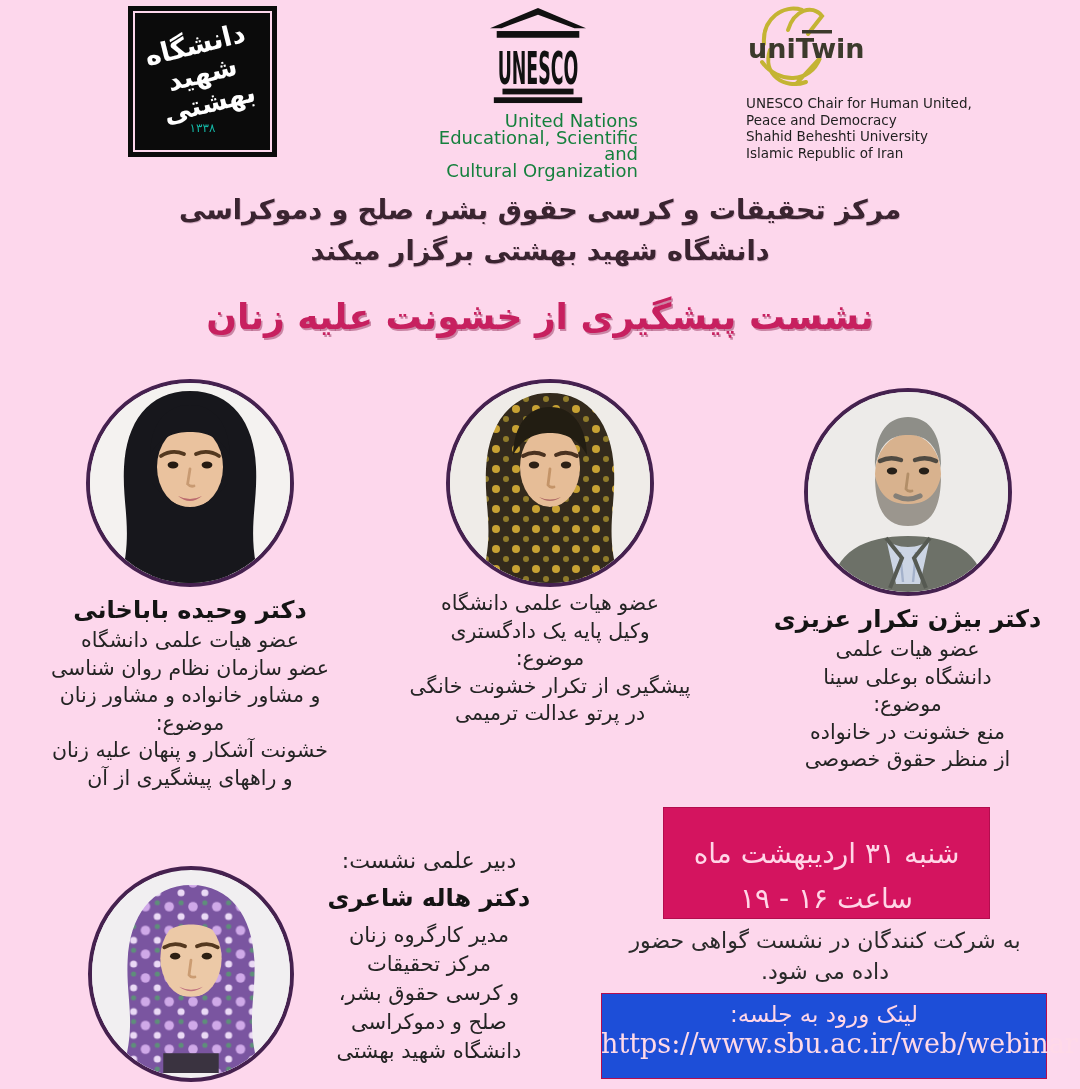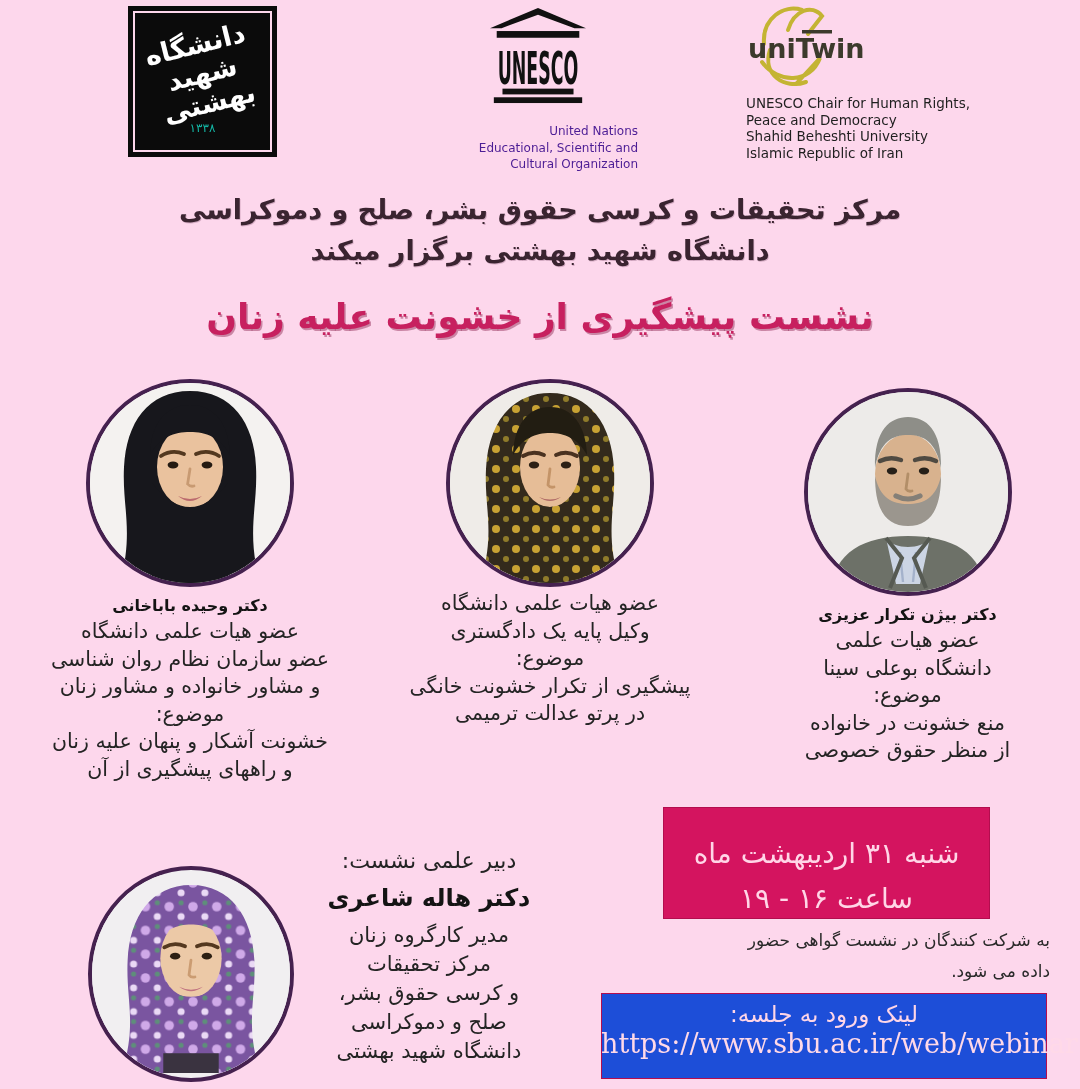--- a/index.html
+++ b/index.html
@@ -20,21 +20,21 @@
     overflow:hidden;
   }
   .sbu-callig {
     transform:rotate(-14deg); text-align:center; color:#ffffff;
     font-weight:bold; font-size:27px; line-height:30px; direction:rtl;
   }
   .sbu-year { color:#14b8a6; font-size:12px; margin-top:2px; letter-spacing:2px; }
 
   .unesco-block { position:absolute; left:438px; top:8px; width:200px; text-align:right; }
   .unesco-temple { width:108px; height:96px; display:block; margin:0 auto; }
-  .unesco-caption { margin-top:19px; font-size:12px; line-height:16.5px; color:#4c1d95; }
+  .unesco-caption { margin-top:9px; font-size:18px; line-height:16.5px; color:#15803d; }
 
   .unitwin-block { position:absolute; left:736px; top:0; width:250px; }
   .unitwin-logo { width:170px; height:92px; display:block; }
   .unitwin-caption { margin-left:10px; margin-top:3px; font-size:13.5px; line-height:16.5px; color:#1f1f1f; }
 
   
   .intro {
     position:absolute; left:0; top:189px; width:100%;
     text-align:center; direction:rtl;
     font-size:27px; font-weight:bold; line-height:41px; color:#3a2430;
@@ -51,21 +51,21 @@
   .speaker-col { position:absolute; text-align:center; direction:rtl; }
   .col-1 { left:10px;  top:379px; width:360px; }
   .col-2 { left:380px; top:379px; width:340px; }
   .col-3 { left:735px; top:388px; width:345px; }
   .photo-circle {
     width:208px; height:208px; border-radius:50%;
     border:4px solid #45214f; overflow:hidden; margin:0 auto;
     background:#f4f2f0;
   }
   .photo-circle svg { width:100%; height:100%; display:block; }
-  .speaker-name { margin-top:9px; font-size:16px; font-weight:bold; color:#141414; }
+  .speaker-name { margin-top:9px; font-size:24px; font-weight:bold; color:#141414; }
   .speaker-lines { margin-top:3px; font-size:20.5px; line-height:27.5px; color:#242424; }
 
   
   .mod-photo {
     position:absolute; left:88px; top:866px; width:206px; height:216px;
     border-radius:50%; border:4px solid #45214f; overflow:hidden; background:#f1eff1;
   }
   .mod-photo svg { width:100%; height:100%; display:block; }
   .moderator { position:absolute; left:279px; top:848px; width:300px; text-align:center; direction:rtl; }
   .mod-label { font-size:22px; color:#242424; }
@@ -74,21 +74,21 @@
 
   
   .schedule-box {
     position:absolute; left:663px; top:807px; width:327px; height:112px;
     background:#d4145f; color:#ffd6e7; direction:rtl; text-align:center;
     font-size:28px; line-height:45px; padding-top:24px;
     box-shadow:0 0 0 1px #b30d4e inset;
   }
   .certificate {
     position:absolute; left:600px; top:925px; width:450px;
-    direction:rtl; font-size:17px; line-height:31px; color:#2a2a2a;
+    text-align:center; direction:rtl; font-size:22px; line-height:31px; color:#2a2a2a;
   }
   .link-box {
     position:absolute; left:601px; top:993px; width:446px; height:86px;
     background:#1d4ed8; text-align:center;
     box-shadow:0 0 0 1px #b30d4e inset;
   }
   .link-label { margin-top:8px; font-size:23px; color:#ffd6e7; direction:rtl; }
   .link-url {
     margin-top:1px; font-size:27px; color:#ffd9e8;
     font-family:"DejaVu Serif", serif; direction:ltr;
@@ -130,21 +130,21 @@
       <g stroke="#c4b433" stroke-width="4" fill="none" stroke-linecap="round">
         <path d="M28 44 C26 18 48 4 66 10"></path>
         <path d="M52 30 C58 10 76 4 86 16 L72 34"></path>
         <path d="M34 50 C26 74 48 90 70 82"></path>
         <path d="M26 62 C42 84 74 84 84 58 L60 84"></path>
       </g>
       <text x="12" y="58" font-size="27" font-weight="bold" fill="#3c3a2c" font-family="'DejaVu Sans', sans-serif">uniTwin</text>
       <rect x="66" y="30" width="30" height="3.5" fill="#3c3a2c"></rect>
     </svg>
     <div class="unitwin-caption">
-      <div>UNESCO Chair for Human Rights,</div>
+      <div>UNESCO Chair for Human United,</div>
       <div>Peace and Democracy</div>
       <div>Shahid Beheshti University</div>
       <div>Islamic Republic of Iran</div>
     </div>
   </div>
 
   <div class="intro">
     <div>مرکز تحقیقات و کرسی حقوق بشر، صلح و دموکراسی</div>
     <div>دانشگاه شهید بهشتی برگزار میکند</div>
   </div>

